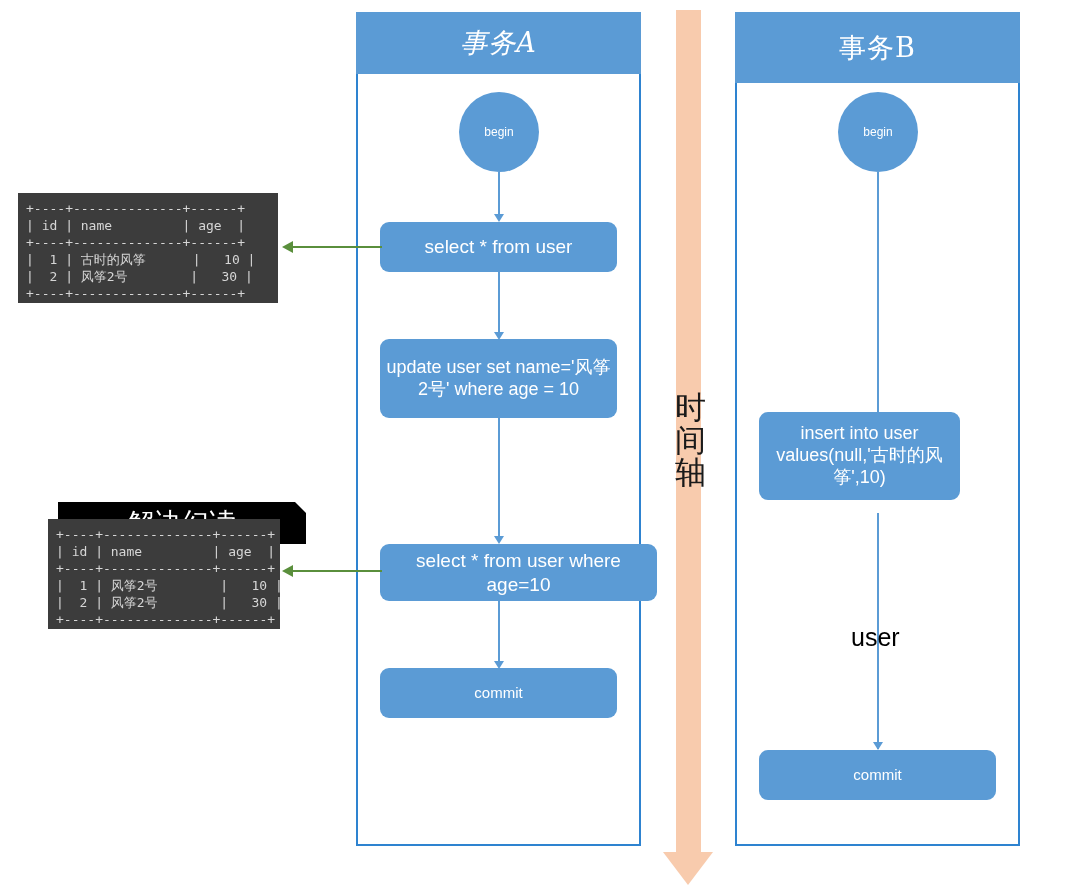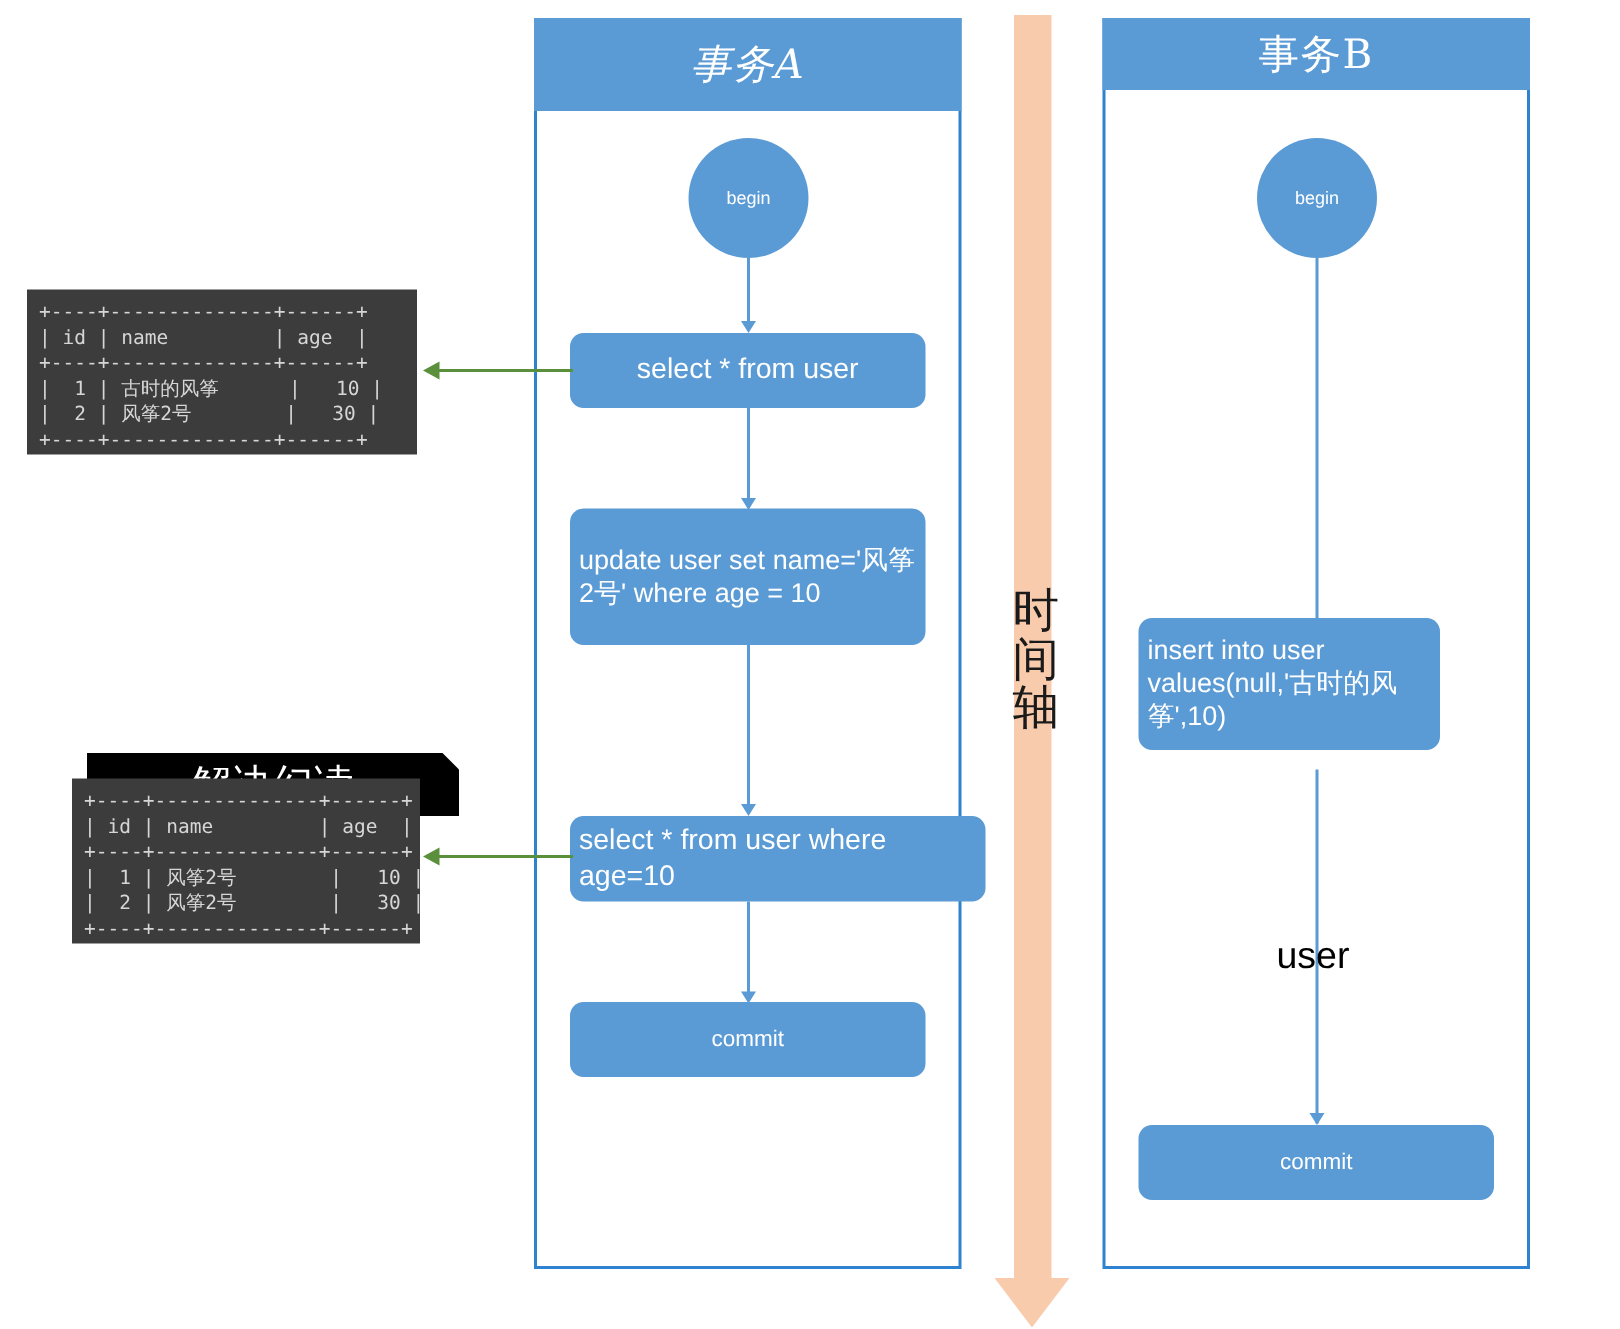--- a/index.html
+++ b/index.html
@@ -43,21 +43,21 @@
 
   
   .pbox {
     position: absolute;
     background: #5B9BD5;
     color: #ffffff;
     border-radius: 9px;
     display: flex;
     align-items: center;
     justify-content: center;
-    text-align: left;
+    text-align: center;
     line-height: 1.22;
     box-sizing: border-box;
     padding: 2px 6px;
   }
   .pbox.small  { font-size: 18px; }
   .pbox.medium { font-size: 19px; }
   .pbox.big    { font-size: 15px; }
 
   .circle {
     position: absolute;
@@ -166,38 +166,38 @@
   <div class="circle" style="left:459px; top:92px; width:80px; height:80px;">begin</div>
 
   <div class="vline" style="left:498px; top:172px; width:2px; height:44px;"></div>
   <div class="vhead" style="left:494px; top:214px;"></div>
 
   <div class="pbox medium" style="left:380px; top:222px; width:237px; height:50px;">select * from user</div>
 
   <div class="vline" style="left:498px; top:272px; width:2px; height:62px;"></div>
   <div class="vhead" style="left:494px; top:332px;"></div>
 
-  <div class="pbox small" style="left:380px; top:339px; width:237px; height:91px;">update user set name='风筝2号' where age = 10</div>
+  <div class="pbox small" style="left:380px; top:339px; width:237px; height:79px;">update user set name='风筝2号' where age = 10</div>
 
   <div class="vline" style="left:498px; top:418px; width:2px; height:120px;"></div>
   <div class="vhead" style="left:494px; top:536px;"></div>
 
   <div class="pbox medium" style="left:380px; top:544px; width:277px; height:57px;">select * from user where age=10</div>
 
   <div class="vline" style="left:498px; top:601px; width:2px; height:62px;"></div>
   <div class="vhead" style="left:494px; top:661px;"></div>
 
   <div class="pbox big" style="left:380px; top:668px; width:237px; height:50px;">commit</div>
 
   <div class="timeline-shaft" style="left:676px; top:10px; width:25px; height:845px;"></div>
   <div class="timeline-head" style="left:663px; top:852px;"></div>
   <div class="timeline-label" style="left:675px; top:391px; word-break:break-all;">时间轴</div>
 
   <div class="lane" style="left:735px; top:12px; width:285px; height:834px;"></div>
-  <div class="lane-header" style="left:735px; top:12px; width:285px; height:48px;">事务B</div>
+  <div class="lane-header" style="left:735px; top:12px; width:285px; height:71px;">事务B</div>
 
   <div class="circle" style="left:838px; top:92px; width:80px; height:80px;">begin</div>
 
   <div class="vline" style="left:877px; top:172px; width:2px; height:248px;"></div>
   <div class="vhead" style="left:873px; top:418px;"></div>
 
   <div class="pbox small" style="left:759px; top:412px; width:201px; height:88px;">insert into user values(null,'古时的风筝',10)</div>
 
   <div class="vline" style="left:877px; top:513px; width:2px; height:236px;"></div>
   <div class="vhead" style="left:873px; top:742px;"></div>

